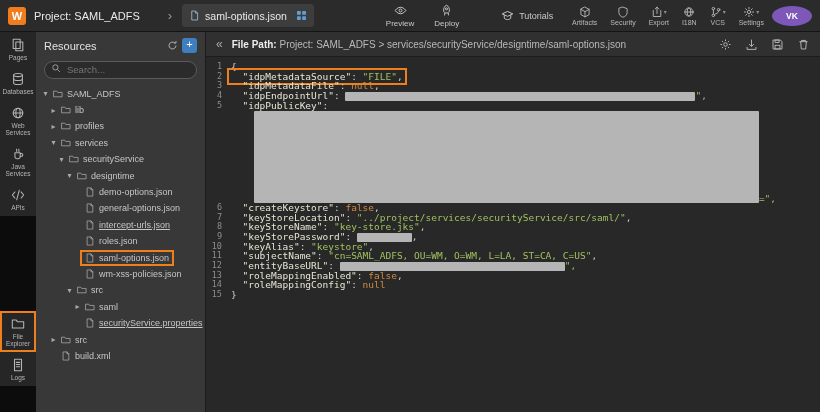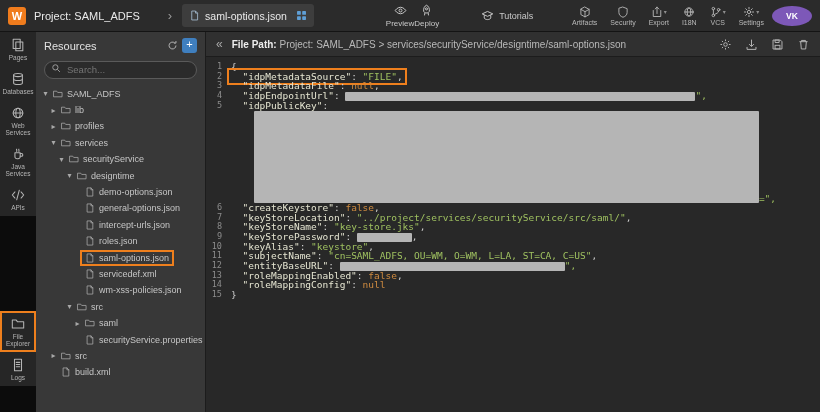--- a/index.html
+++ b/index.html
@@ -9,21 +9,21 @@
 
   
   .topbar{height:32px;background:#2b2b2b;border-bottom:1px solid #141414;display:flex;align-items:center;padding:0 8px;flex:none}
   .logo{width:18px;height:18px;border-radius:3px;background:#f07c1d;color:#fff;font-weight:bold;font-size:11px;display:flex;align-items:center;justify-content:center;flex:none}
   .project-label{margin-left:8px;font-size:11px;color:#e9e9e9;white-space:nowrap}
   .tb-chev{color:#9a9a9a;margin:0 10px 0 28px;font-size:13px}
   .file-tab{height:23px;background:#3d3d3d;border-radius:3px;display:flex;align-items:center;gap:5px;padding:0 7px;font-size:10.5px;color:#e9e9e9;cursor:pointer}
   .file-tab .i{width:11px;height:11px;color:#9fb6c9}
   .grid-btn{display:flex;margin-left:4px;cursor:pointer}
   .grid-btn svg{width:11px;height:11px}
-  .tb-actions{display:flex;margin-left:72px}
+  .tb-actions{display:flex;gap:20px;margin-left:72px}
   .tb-action{display:flex;flex-direction:column;align-items:center;gap:2px;color:#c9c9c9;font-size:8px;cursor:pointer}
   .tb-action .i{width:13px;height:13px}
   .tutorials{margin-left:42px;display:flex;align-items:center;gap:5px;font-size:9px;color:#c9c9c9;cursor:pointer}
   .tutorials .i{width:13px;height:13px}
   .tb-utils{margin-left:auto;display:flex;gap:13px;align-items:center}
   .tb-util{display:flex;flex-direction:column;align-items:center;gap:1px;color:#b9b9b9;font-size:7px;cursor:pointer;white-space:nowrap}
   .tb-util .u-ico{display:flex;align-items:center;gap:1px}
   .tb-util .i{width:12px;height:12px}
   .u-caret{font-size:6px;color:#8f8f8f}
   .avatar{width:40px;height:20px;border-radius:50%;background:#7d58b8;color:#fff;font-size:8.5px;font-weight:bold;display:flex;align-items:center;justify-content:center;margin-left:8px;cursor:pointer;flex:none}
@@ -375,66 +375,54 @@
             <span class="tlabel">
               <span>
                 <svg class="i" viewBox="0 0 16 16" fill="none" stroke="currentColor" stroke-width="1.2" stroke-linecap="round" stroke-linejoin="round">
                   <path d="M4 1.5h5.5l3 3v10H4z"></path>
                   <path d="M9.5 1.5v3h3"></path>
                 </svg>
               </span>
               <span>general-options.json</span>
             </span>
           </div>
+          <div class="tree-item" style="padding-left: 37px; text-decoration: underline;">
+            <span class="caret"></span>
+            <span class="tlabel">
+              <span>
+                <svg class="i" viewBox="0 0 16 16" fill="none" stroke="currentColor" stroke-width="1.2" stroke-linecap="round" stroke-linejoin="round">
+                  <path d="M4 1.5h5.5l3 3v10H4z"></path>
+                  <path d="M9.5 1.5v3h3"></path>
+                </svg>
+              </span>
+              <span>intercept-urls.json</span>
+            </span>
+          </div>
           <div class="tree-item" style="padding-left: 37px;">
             <span class="caret"></span>
             <span class="tlabel">
               <span>
                 <svg class="i" viewBox="0 0 16 16" fill="none" stroke="currentColor" stroke-width="1.2" stroke-linecap="round" stroke-linejoin="round">
                   <path d="M4 1.5h5.5l3 3v10H4z"></path>
                   <path d="M9.5 1.5v3h3"></path>
                 </svg>
               </span>
-              <span>intercept-urls.json</span>
+              <span>roles.json</span>
             </span>
           </div>
           <div class="tree-item" style="padding-left: 37px;">
             <span class="caret"></span>
-            <span class="tlabel">
-              <span>
-                <svg class="i" viewBox="0 0 16 16" fill="none" stroke="currentColor" stroke-width="1.2" stroke-linecap="round" stroke-linejoin="round">
-                  <path d="M4 1.5h5.5l3 3v10H4z"></path>
-                  <path d="M9.5 1.5v3h3"></path>
-                </svg>
-              </span>
-              <span>roles.json</span>
-            </span>
-          </div>
-          <div class="tree-item" style="padding-left: 37px;">
-            <span class="caret"></span>
             <span class="tlabel ann">
               <span>
                 <svg class="i" viewBox="0 0 16 16" fill="none" stroke="currentColor" stroke-width="1.2" stroke-linecap="round" stroke-linejoin="round">
                   <path d="M4 1.5h5.5l3 3v10H4z"></path>
                   <path d="M9.5 1.5v3h3"></path>
                 </svg>
               </span>
               <span>saml-options.json</span>
-            </span>
-          </div>
-          <div class="tree-item" style="padding-left: 37px;">
-            <span class="caret"></span>
-            <span class="tlabel">
-              <span>
-                <svg class="i" viewBox="0 0 16 16" fill="none" stroke="currentColor" stroke-width="1.2" stroke-linecap="round" stroke-linejoin="round">
-                  <path d="M4 1.5h5.5l3 3v10H4z"></path>
-                  <path d="M9.5 1.5v3h3"></path>
-                </svg>
-              </span>
-              <span>servicedef.xml</span>
             </span>
           </div>
           <div class="tree-item" style="padding-left: 37px;">
             <span class="caret"></span>
             <span class="tlabel">
               <span>
                 <svg class="i" viewBox="0 0 16 16" fill="none" stroke="currentColor" stroke-width="1.2" stroke-linecap="round" stroke-linejoin="round">
                   <path d="M4 1.5h5.5l3 3v10H4z"></path>
                   <path d="M9.5 1.5v3h3"></path>
                 </svg>
@@ -457,21 +445,21 @@
             <span class="caret">▸</span>
             <span class="tlabel">
               <span>
                 <svg class="i" viewBox="0 0 16 16" fill="none" stroke="currentColor" stroke-width="1.2" stroke-linecap="round" stroke-linejoin="round">
                   <path d="M1.5 3.5h4.5l1.5 2h7v7h-13z"></path>
                 </svg>
               </span>
               <span>saml</span>
             </span>
           </div>
-          <div class="tree-item" style="padding-left: 37px;">
+          <div class="tree-item" style="padding-left: 37px; text-decoration: underline;">
             <span class="caret"></span>
             <span class="tlabel">
               <span>
                 <svg class="i" viewBox="0 0 16 16" fill="none" stroke="currentColor" stroke-width="1.2" stroke-linecap="round" stroke-linejoin="round">
                   <path d="M4 1.5h5.5l3 3v10H4z"></path>
                   <path d="M9.5 1.5v3h3"></path>
                 </svg>
               </span>
               <span>securityService.properties</span>
             </span>

